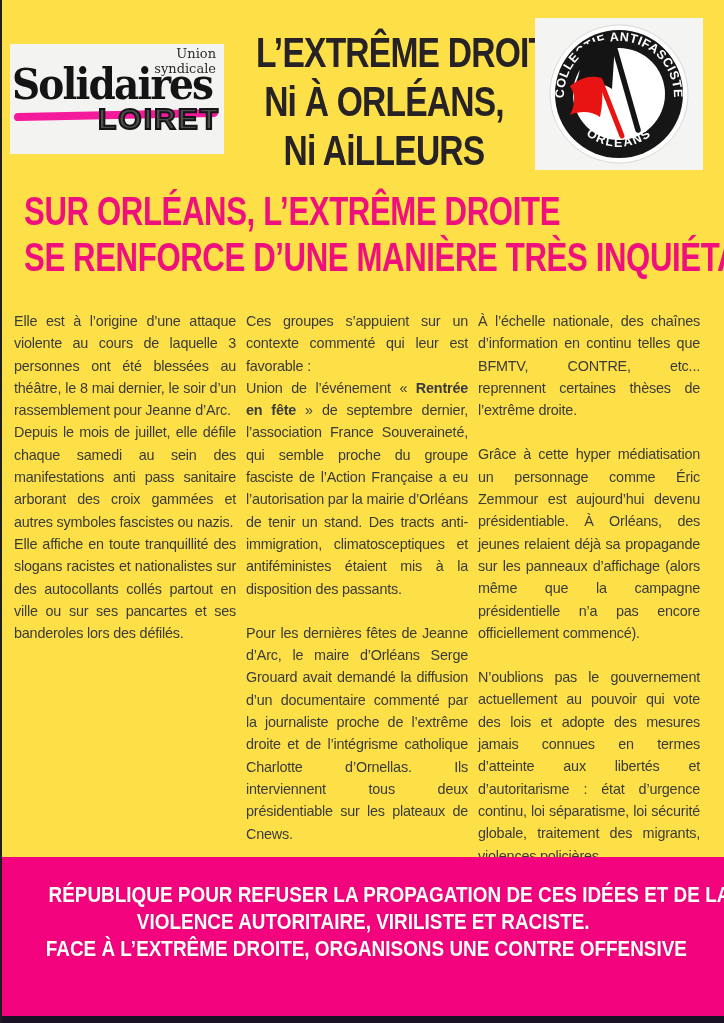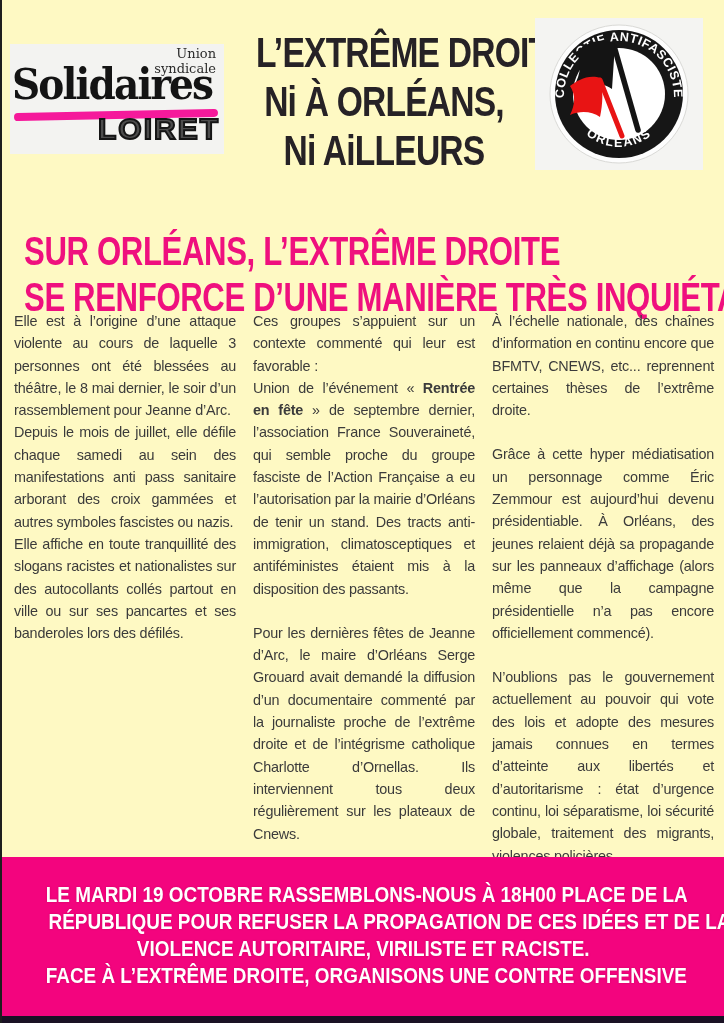--- a/index.html
+++ b/index.html
@@ -1,20 +1,20 @@
 <!DOCTYPE html>
 <html><head>
 <meta charset="utf-8">
 <style>
   * { margin:0; padding:0; box-sizing:border-box; }
   html,body { background:#e8e8e8; }
   body { font-family:"Liberation Sans", sans-serif; }
   .page {
     position:relative; width:724px; height:1023px; margin:0 auto;
-    background:#fef9c3; overflow:hidden;
+    background:#fde047; overflow:hidden;
     border-left:2px solid #1e1e1e;
   }
 
   
   .solidaires-box {
     position:absolute; left:8px; top:44px; width:214px; height:110px;
     background:#f3f3f1;
   }
   .union-syndicale {
     position:absolute; top:2px; right:8px; text-align:right;
@@ -24,21 +24,21 @@
     position:absolute; left:2px; top:16px; width:210px;
     font-family:"DejaVu Serif", serif; font-weight:bold; font-size:42px;
     letter-spacing:-2px; color:#141414; white-space:nowrap;
     transform:scaleX(0.93); transform-origin:left center;
   }
   .solidaires-underline {
     position:absolute; left:4px; top:67px; width:204px; height:8px;
     background:#f5199b; border-radius:4px; transform:rotate(-1.2deg);
   }
   .solidaires-region {
-    position:absolute; right:4px; top:68px;
+    position:absolute; right:4px; top:58px;
     font-size:30px; font-weight:900; letter-spacing:2px; color:#4d4d4d;
     -webkit-text-stroke:2px #151515; white-space:nowrap;
   }
 
   
   .main-title {
     position:absolute; left:222px; top:28px; width:320px; text-align:center;
     color:#262226; font-weight:900;
   }
   .main-title .tline {
@@ -49,31 +49,31 @@
   
   .antifa-box {
     position:absolute; left:533px; top:18px; width:168px; height:152px;
     background:#f4f4f2;
   }
   .antifa-box svg { position:absolute; left:13px; top:4px; }
 
   
   .headline {
     position:absolute; left:22px; top:188px; width:700px;
-    color:#ef107e; font-weight:900;margin-top:40px;
+    color:#ef107e; font-weight:900;
   }
   .headline .hline {
     display:block; font-size:41px; line-height:46px; letter-spacing:-0.5px;
     transform:scaleX(0.76); transform-origin:left center; white-space:nowrap;
   }
 
   
   .columns {
     position:absolute; left:12px; top:310px; width:700px;
-    display:flex; gap:17px;
+    display:flex; gap:10px;
   }
   .col { width:222px; }
   .col p {
     font-size:14.4px; line-height:22.3px; color:#3b3b3b;
     text-align:justify; letter-spacing:-0.2px;
   }
   .col p.gap { margin-top:22px; }
   .col .b { font-weight:bold; }
 
   
@@ -151,31 +151,30 @@
 
   <div class="columns">
     <div class="col">
       <p>Elle est à l’origine d’une attaque violente au cours de laquelle 3 personnes ont été blessées au théâtre, le 8 mai dernier, le soir d’un rassemblement pour Jeanne d’Arc.</p>
       <p>Depuis le mois de juillet, elle défile chaque samedi au sein des manifestations anti pass sanitaire arborant des croix gammées et autres symboles fascistes ou nazis.</p>
       <p>Elle affiche en toute tranquillité des slogans racistes et nationalistes sur des autocollants collés partout en ville ou sur ses pancartes et ses banderoles lors des défilés.</p>
     </div>
     <div class="col">
       <p>Ces groupes s’appuient sur un contexte commenté qui leur est favorable :</p>
       <p><span>Union de l’événement « </span><span class="b">Rentrée en fête</span><span> » de septembre dernier, l’association France Souveraineté, qui semble proche du groupe fasciste de l’Action Française a eu l’autorisation par la mairie d’Orléans de tenir un stand. Des tracts anti-immigration, climatosceptiques et antiféministes étaient mis à la disposition des passants.</span></p>
-      <p class="gap">Pour les dernières fêtes de Jeanne d’Arc, le maire d’Orléans Serge Grouard avait demandé la diffusion d’un documentaire commenté par la journaliste proche de l’extrême droite et de l’intégrisme catholique Charlotte d’Ornellas. Ils interviennent tous deux régulièrement sur les plateaux de Cnews.</p>
+      <p class="gap">Pour les dernières fêtes de Jeanne d’Arc, le maire d’Orléans Serge Grouard avait demandé la diffusion d’un documentaire commenté par la journaliste proche de l’extrême droite et de l’intégrisme catholique Charlotte d’Ornellas. Ils interviennent tous deux présidentiable sur les plateaux de Cnews.</p>
     </div>
     <div class="col">
-      <p>À l’échelle nationale, des chaînes d’information en continu encore que BFMTV, CNEWS, etc... reprennent certaines thèses de l’extrême droite.</p>
+      <p>À l’échelle nationale, des chaînes d’information en continu telles que BFMTV, CONTRE, etc... reprennent certaines thèses de l’extrême droite.</p>
       <p class="gap">Grâce à cette hyper médiatisation un personnage comme Éric Zemmour est aujourd’hui devenu présidentiable. À Orléans, des jeunes relaient déjà sa propagande sur les panneaux d’affichage (alors même que la campagne présidentielle n’a pas encore officiellement commencé).</p>
       <p class="gap">N’oublions pas le gouvernement actuellement au pouvoir qui vote des lois et adopte des mesures jamais connues en termes d’atteinte aux libertés et d’autoritarisme : état d’urgence continu, loi séparatisme, loi sécurité globale, traitement des migrants, violences policières.</p>
     </div>
   </div>
 
   <div class="banner">
-    <span class="bline"><span>LE MARDI 19 OCTOBRE RASSEMBLONS-NOUS À 18H00 PLACE DE LA</span></span>
     <span class="bline"><span>RÉPUBLIQUE POUR REFUSER LA PROPAGATION DE CES IDÉES ET DE LA</span></span>
     <span class="bline"><span>VIOLENCE AUTORITAIRE, VIRILISTE ET RACISTE.</span></span>
     <span class="bline"><span>FACE À L’EXTRÊME DROITE, ORGANISONS UNE CONTRE OFFENSIVE</span></span>
   </div>
 
   <div class="bottom-bar"></div>
 
 </div>
 
 </body></html>

